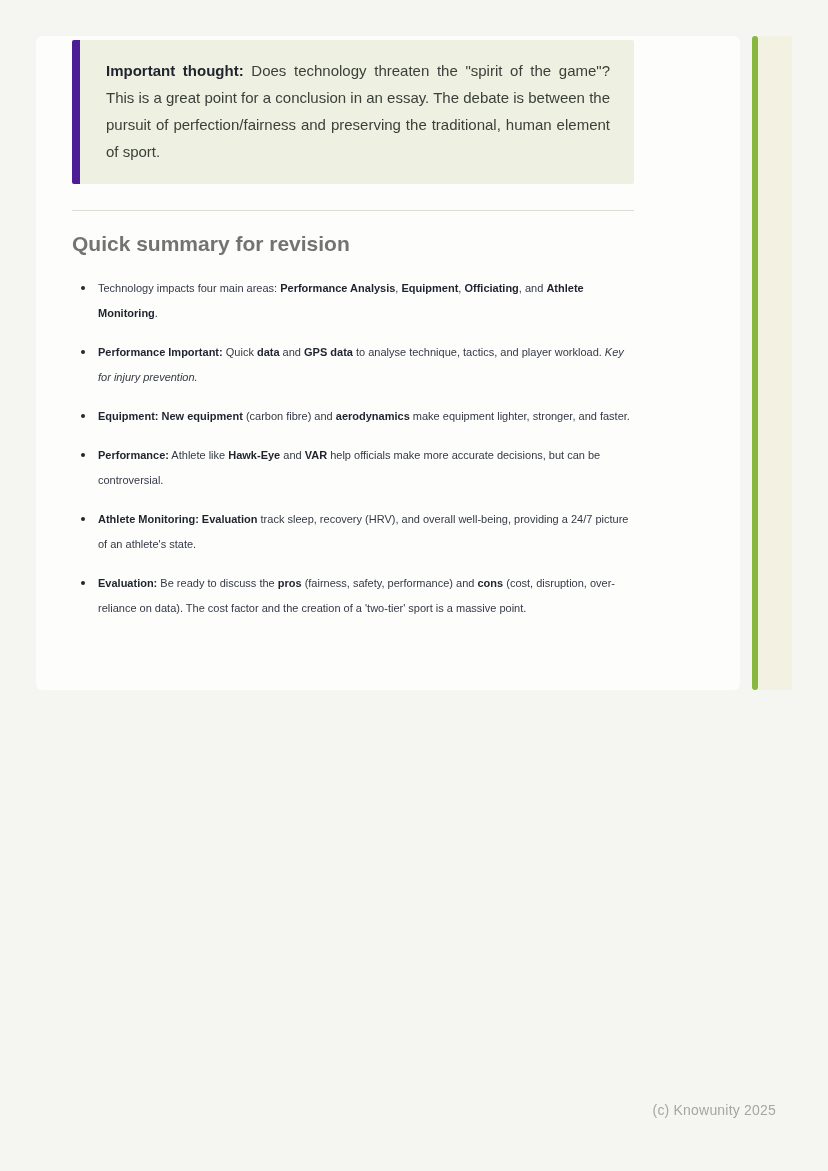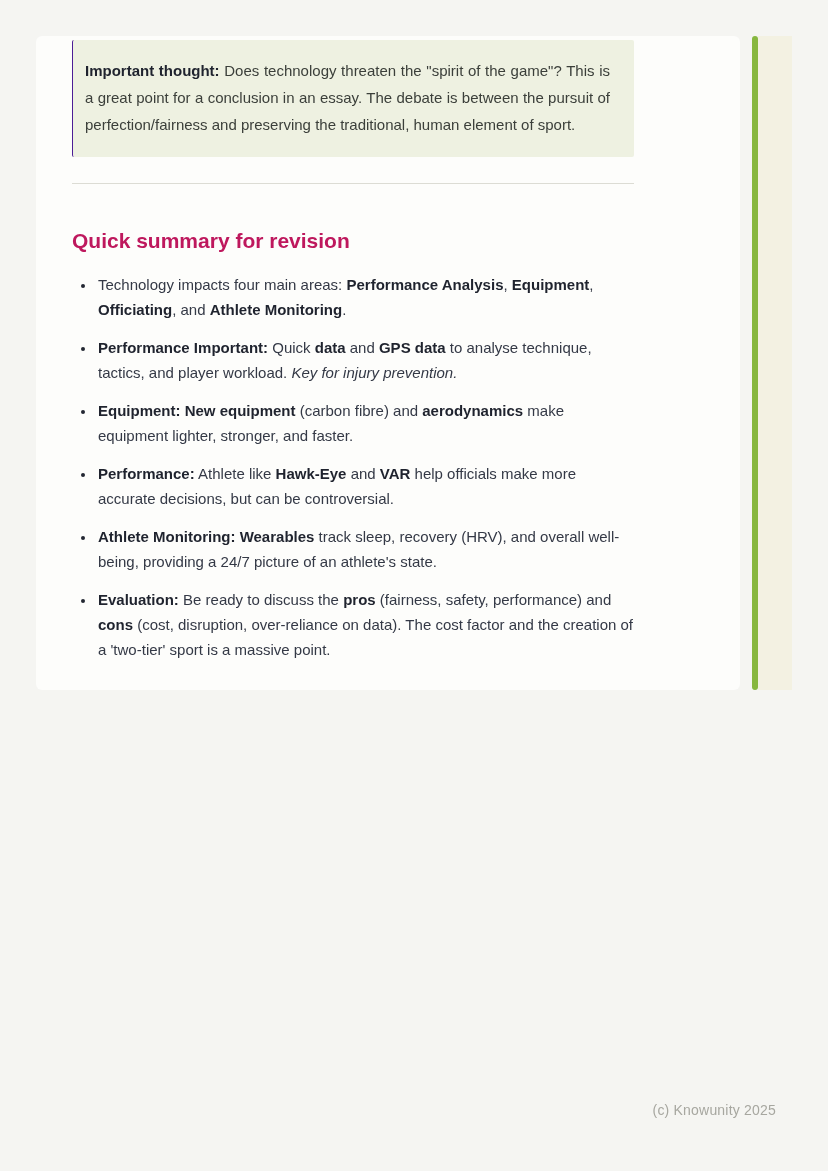--- a/index.html
+++ b/index.html
@@ -22,52 +22,52 @@
   }
 
   .page-content {
     width: 562px;
     margin-left: 36px;
     padding-top: 4px;
   }
 
   .callout {
     background: #eef1e1;
-    border-left: 1px solid #4c1d95;
+    border-left: 8px solid #4c1d95;
     border-radius: 2px;
-    padding: 17px 24px 19px 12px;
+    padding: 17px 24px 19px 26px;
   }
   .callout p {
     font-size: 15px;
     line-height: 27px;
     color: #3b3f3a;
     text-align: justify;
   }
 
   hr.divider {
     border: none;
     border-top: 1px solid #dcdcd4;
     margin-top: 26px;
   }
 
   h2.summary-heading {
-    margin-top: 44px;
+    margin-top: 20px;
     font-size: 21px;
     font-weight: 700;
-    color: #be185d;
+    color: #737373;
     line-height: 26px;
   }
 
   ul.summary-list {
     margin-top: 18px;
     padding-left: 24px;
     list-style: disc outside;
   }
   ul.summary-list li {
-    font-size: 15px;
+    font-size: 11px;
     line-height: 25px;
     color: #343946;
     margin-bottom: 13px;
     padding-left: 2px;
   }
   ul.summary-list li::marker {
     color: #232732;
     font-size: 14px;
   }
 
@@ -113,21 +113,21 @@
 
     <hr class="divider">
 
     <h2 class="summary-heading">Quick summary for revision</h2>
 
     <ul class="summary-list">
       <li><span>Technology impacts four main areas: </span><span class="b">Performance Analysis</span><span>, </span><span class="b">Equipment</span><span>, </span><span class="b">Officiating</span><span>, and </span><span class="b">Athlete Monitoring</span><span>.</span></li>
       <li><span class="b">Performance Important:</span><span> Quick </span><span class="b">data</span><span> and </span><span class="b">GPS data</span><span> to analyse technique, tactics, and player workload. </span><span class="i">Key for injury prevention.</span></li>
       <li><span class="b">Equipment: New equipment</span><span> (carbon fibre) and </span><span class="b">aerodynamics</span><span> make equipment lighter, stronger, and faster.</span></li>
       <li><span class="b">Performance:</span><span> Athlete like </span><span class="b">Hawk-Eye</span><span> and </span><span class="b">VAR</span><span> help officials make more accurate decisions, but can be controversial.</span></li>
-      <li><span class="b">Athlete Monitoring: Wearables</span><span> track sleep, recovery (HRV), and overall well-being, providing a 24/7 picture of an athlete's state.</span></li>
+      <li><span class="b">Athlete Monitoring: Evaluation</span><span> track sleep, recovery (HRV), and overall well-being, providing a 24/7 picture of an athlete's state.</span></li>
       <li><span class="b">Evaluation:</span><span> Be ready to discuss the </span><span class="b">pros</span><span> (fairness, safety, performance) and </span><span class="b">cons</span><span> (cost, disruption, over-reliance on data). The cost factor and the creation of a 'two-tier' sport is a massive point.</span></li>
     </ul>
 
   </div>
 </div>
 
 <div class="scroll-indicator"></div>
 <div class="side-panel-edge"></div>
 
 <div class="copyright">(c) Knowunity 2025</div>

